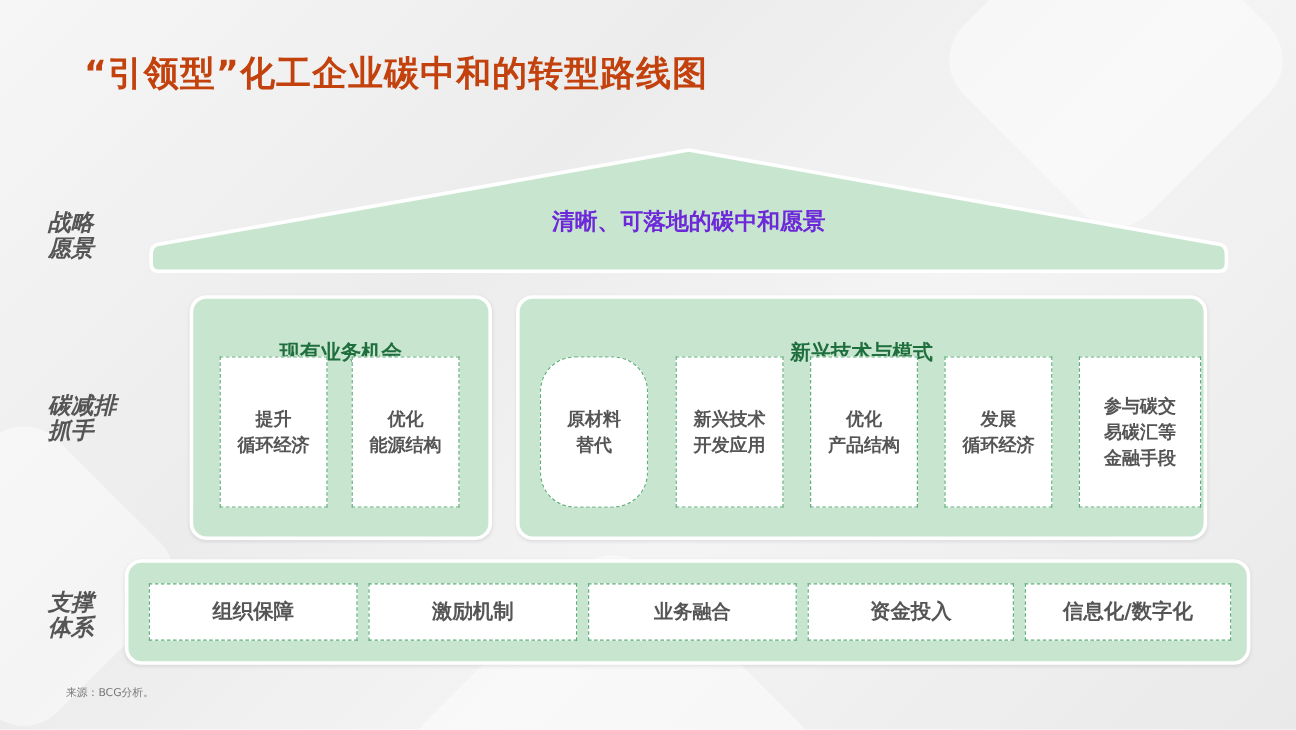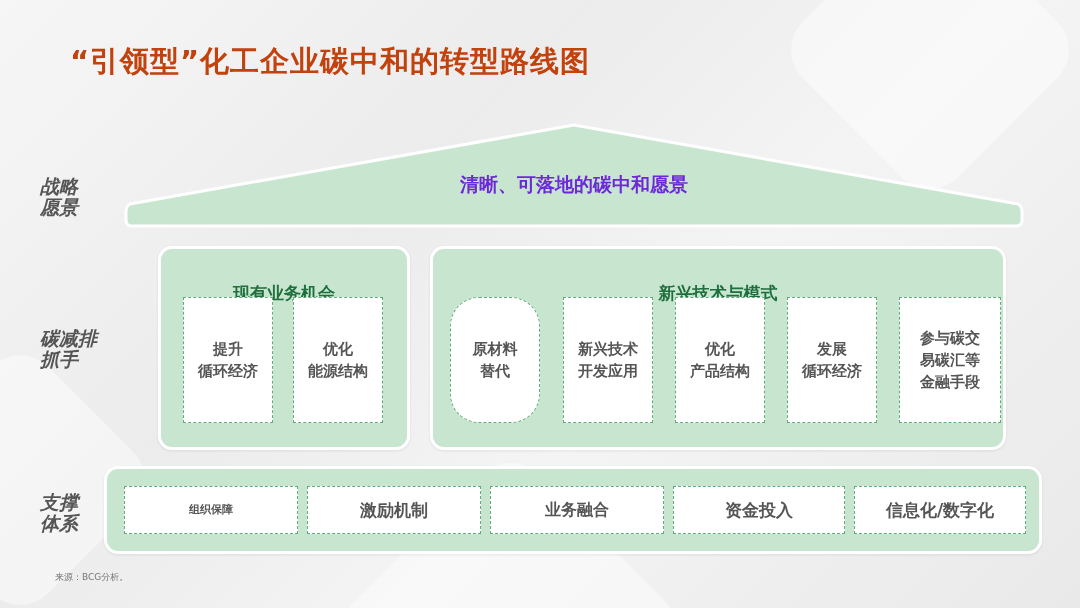--- a/index.html
+++ b/index.html
@@ -97,21 +97,21 @@
   <span>发展
 循环经济</span>
 </div>
 <div class="card" style="left:899px;top:297px;width:102px;height:126px;">
   <span>参与碳交
 易碳汇等
 金融手段</span>
 </div>
 
 <div class="panel" style="left:104px;top:466px;width:938px;height:88px;"></div>
-<div class="card" style="left:124px;top:486px;width:174px;height:48px;font-size:11px;">
+<div class="card" style="left:124px;top:486px;width:174px;height:48px;font-size:17px;">
   <span>组织保障</span>
 </div>
 <div class="card" style="left:307px;top:486px;width:174px;height:48px;font-size:17px;">
   <span>激励机制</span>
 </div>
 <div class="card" style="left:490px;top:486px;width:174px;height:48px;font-size:16px;">
   <span>业务融合</span>
 </div>
 <div class="card" style="left:673px;top:486px;width:172px;height:48px;font-size:17px;">
   <span>资金投入</span>

